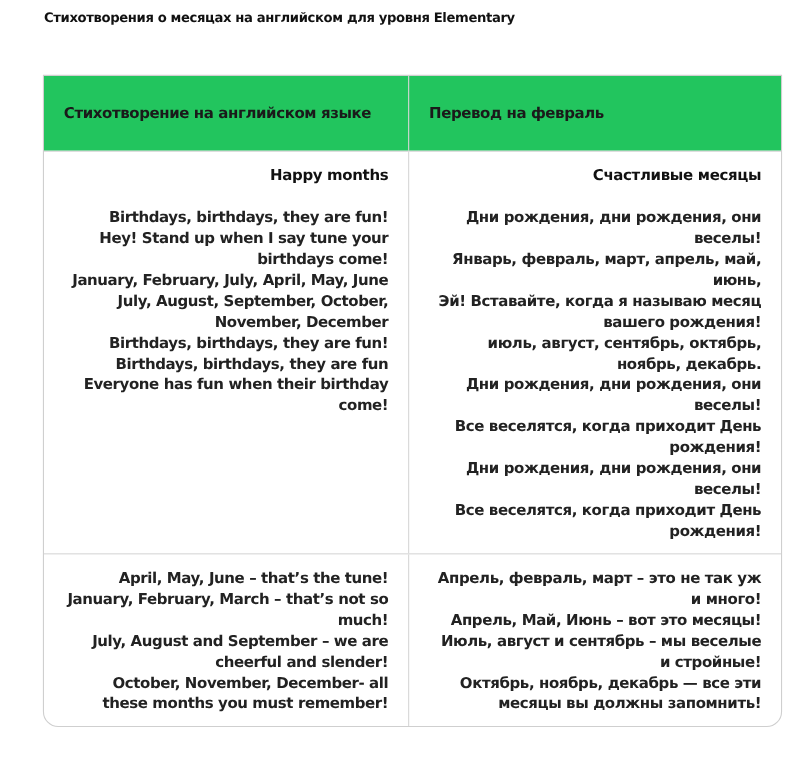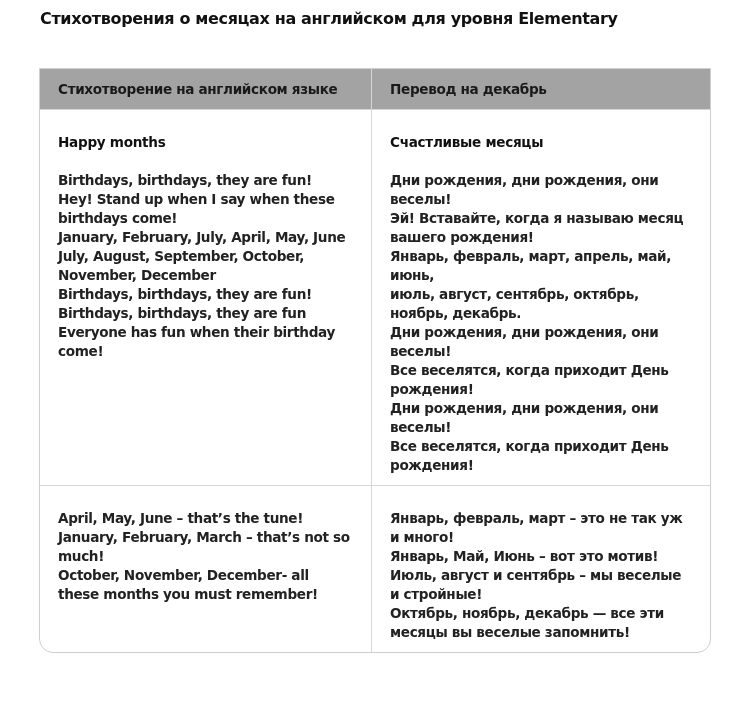--- a/index.html
+++ b/index.html
@@ -12,21 +12,21 @@
       height: 702px;
       position: relative;
       font-family: "DejaVu Sans", sans-serif;
       color: #1e1e1e;
       overflow: hidden;
     }
     .section-title {
       position: absolute;
       left: 40px;
       top: 9px;
-      font-size: 16px;
+      font-size: 12px;
       font-weight: bold;
       color: #111111;
       letter-spacing: -0.35px;
       white-space: nowrap;
     }
     .poem-table {
       position: absolute;
       left: 39px;
       top: 68px;
       width: 672px;
@@ -35,42 +35,43 @@
       overflow: hidden;
       box-sizing: border-box;
       background: #ffffff;
     }
     .row {
       display: flex;
       border-top: 1px solid #d6d6d6;
     }
     .row:first-child { border-top: none; }
     .row.header {
-      background: #a3a3a3;
-      height: 40px;
+      background: #22c55e;
+      height: 68px;
       align-items: flex-start;
     }
     .cell {
       box-sizing: border-box;
       padding: 0 18px;
     }
     .cell.col-en { width: 332px; border-right: 1px solid #d6d6d6; }
     .cell.col-ru { width: 338px; }
     .row.header .cell {
       height: 100%;
       display: flex;
       align-items: center;
       font-weight: bold;
       font-size: 13.6px;
       color: #1a1a1a;
       letter-spacing: -0.35px;
     }
     .row.body .cell {
-      padding-top: 23px;
+      padding-top: 13px;
       padding-bottom: 10px;
+      text-align: right;
     }
     .poem-title {
       font-weight: bold;
       font-size: 13.6px;
       line-height: 19px;
       color: #111111;
       letter-spacing: -0.3px;
       margin-bottom: 19px;
     }
     .poem-lines {
@@ -83,61 +84,62 @@
     .poem-line { display: block; }
   </style>
 </head>
 <body>
 
 <div class="section-title">Стихотворения о месяцах на английском для уровня Elementary</div>
 
 <div class="poem-table">
   <div class="row header">
     <div class="cell col-en">Стихотворение на английском языке</div>
-    <div class="cell col-ru">Перевод на декабрь</div>
+    <div class="cell col-ru">Перевод на февраль</div>
   </div>
 
   <div class="row body">
     <div class="cell col-en">
       <div class="poem-title">Happy months</div>
       <div class="poem-lines">
         <span class="poem-line">Birthdays, birthdays, they are fun!</span>
-        <span class="poem-line">Hey! Stand up when I say when these birthdays come!</span>
+        <span class="poem-line">Hey! Stand up when I say tune your birthdays come!</span>
         <span class="poem-line">January, February, July, April, May, June</span>
         <span class="poem-line">July, August, September, October, November, December</span>
         <span class="poem-line">Birthdays, birthdays, they are fun!</span>
         <span class="poem-line">Birthdays, birthdays, they are fun</span>
         <span class="poem-line">Everyone has fun when their birthday come!</span>
       </div>
     </div>
     <div class="cell col-ru">
       <div class="poem-title">Счастливые месяцы</div>
       <div class="poem-lines">
         <span class="poem-line">Дни рождения, дни рождения, они веселы!</span>
+        <span class="poem-line">Январь, февраль, март, апрель, май, июнь,</span>
         <span class="poem-line">Эй! Вставайте, когда я называю месяц вашего рождения!</span>
-        <span class="poem-line">Январь, февраль, март, апрель, май, июнь,</span>
         <span class="poem-line">июль, август, сентябрь, октябрь, ноябрь, декабрь.</span>
         <span class="poem-line">Дни рождения, дни рождения, они веселы!</span>
         <span class="poem-line">Все веселятся, когда приходит День рождения!</span>
         <span class="poem-line">Дни рождения, дни рождения, они веселы!</span>
         <span class="poem-line">Все веселятся, когда приходит День рождения!</span>
       </div>
     </div>
   </div>
 
   <div class="row body">
     <div class="cell col-en">
       <div class="poem-lines">
         <span class="poem-line">April, May, June – that’s the tune!</span>
         <span class="poem-line">January, February, March – that’s not so much!</span>
+        <span class="poem-line">July, August and September – we are cheerful and slender!</span>
         <span class="poem-line">October, November, December- all these months you must remember!</span>
       </div>
     </div>
     <div class="cell col-ru">
       <div class="poem-lines">
-        <span class="poem-line">Январь, февраль, март – это не так уж и много!</span>
-        <span class="poem-line">Январь, Май, Июнь – вот это мотив!</span>
+        <span class="poem-line">Апрель, февраль, март – это не так уж и много!</span>
+        <span class="poem-line">Апрель, Май, Июнь – вот это месяцы!</span>
         <span class="poem-line">Июль, август и сентябрь – мы веселые и стройные!</span>
-        <span class="poem-line">Октябрь, ноябрь, декабрь — все эти месяцы вы веселые запомнить!</span>
+        <span class="poem-line">Октябрь, ноябрь, декабрь — все эти месяцы вы должны запомнить!</span>
       </div>
     </div>
   </div>
 </div>
 
 </body></html>

